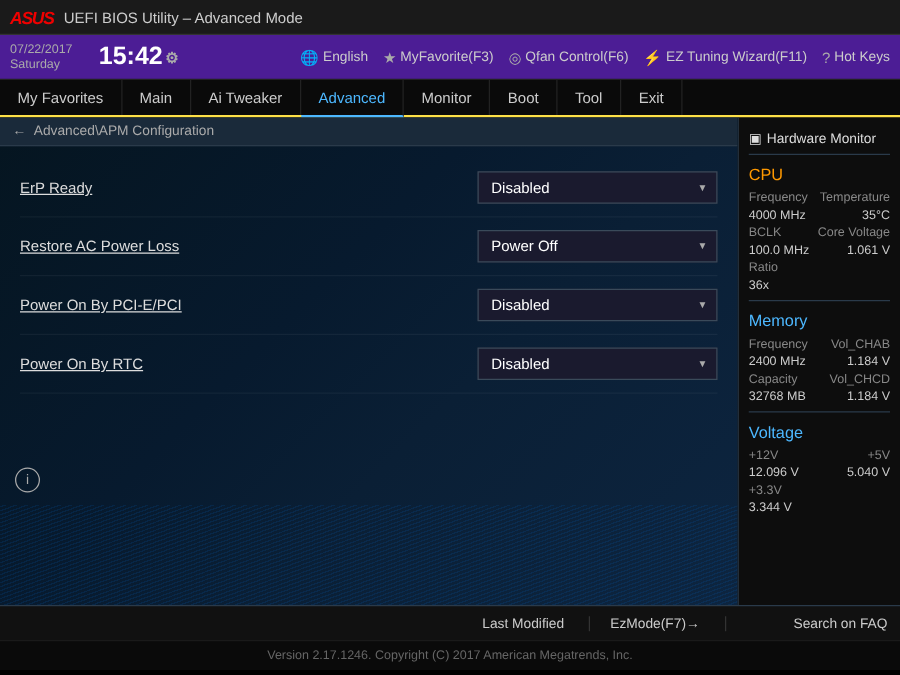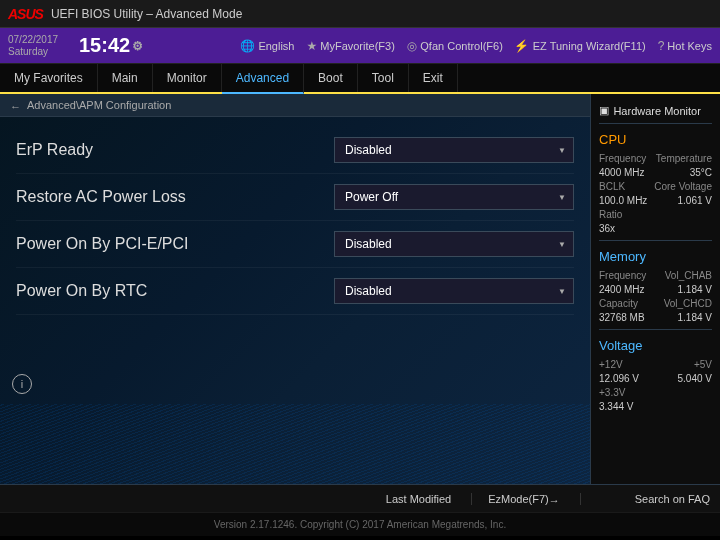--- a/index.html
+++ b/index.html
@@ -153,24 +153,25 @@
     }
     .setting-row {
       display: flex;
       align-items: center;
       padding: 10px 0;
       border-bottom: 1px solid rgba(255,255,255,0.05);
     }
     .setting-label {
       flex: 1;
       color: #ddd;
-      font-size: 16px;
+      font-size: 12px;
+      text-decoration: underline;
     }
     .setting-control {
-      width: 240px;
+      width: 192px;
       position: relative;
     }
     .dropdown-box {
       background: #1a1a2e;
       border: 1px solid #3a4a5a;
       padding: 5px 30px 5px 10px;
       color: #fff;
       font-size: 12px;
       display: flex;
       align-items: center;
@@ -325,22 +326,23 @@
     <div class="info-icon-item">
       <span class="icon-sym">?</span>
       <span>Hot Keys</span>
     </div>
   </div>
 </div>
 
 <div id="nav-bar">
   <div class="nav-item">My Favorites</div>
   <div class="nav-item">Main</div>
+  <div class="nav-item">Ai Tweaker</div>
+  <div class="nav-item active">Advanced</div>
   <div class="nav-item">Monitor</div>
-  <div class="nav-item active">Advanced</div>
   <div class="nav-item">Boot</div>
   <div class="nav-item">Tool</div>
   <div class="nav-item">Exit</div>
 </div>
 
 <div id="main-layout" style="height: 390px;">
 
   <div id="content-area">
 
     <div id="breadcrumb">

